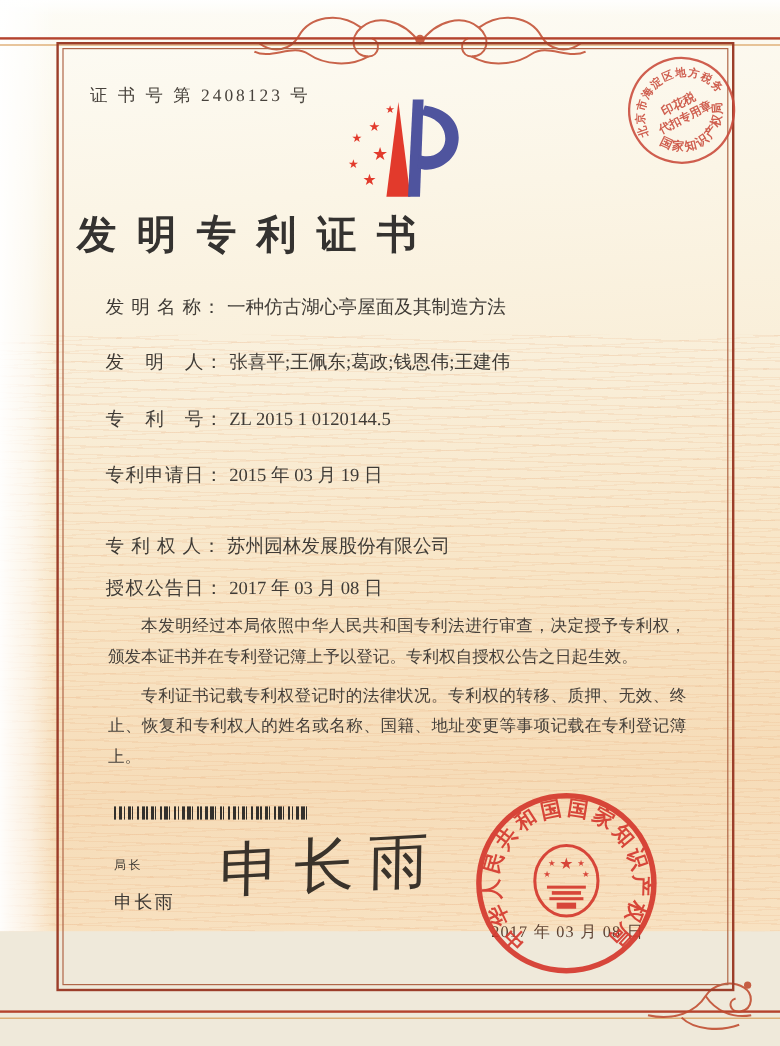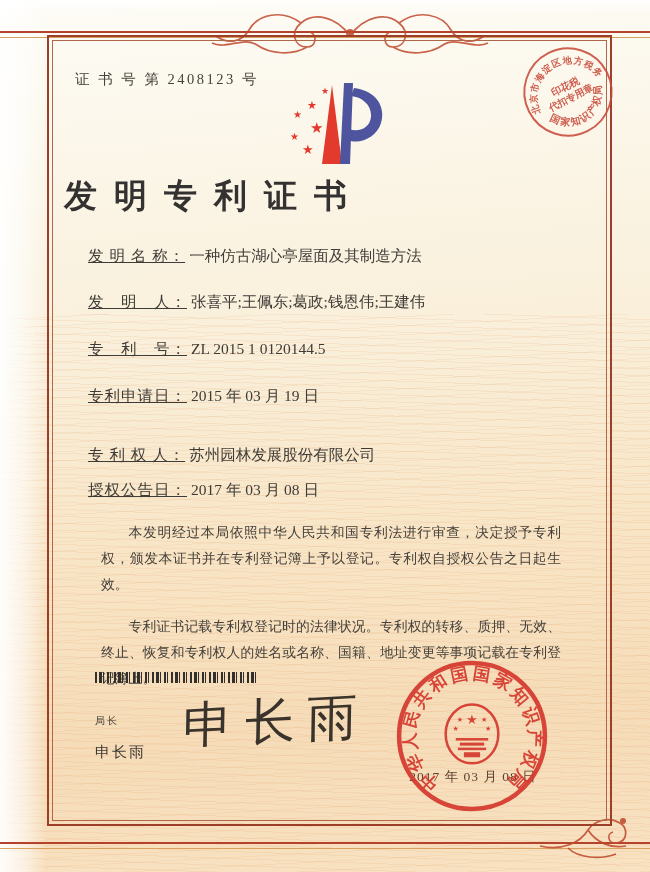--- a/index.html
+++ b/index.html
@@ -3,21 +3,21 @@
 <meta charset="utf-8">
 <style>
   html,body{margin:0;padding:0;}
   body{
     width:650px;height:872px;
     font-family:"Liberation Serif","DejaVu Serif",serif;
     background:#efe9da;
     position:relative;overflow:hidden;
   }
   .photo{
-    position:absolute;left:0;top:0;width:650px;height:872px;
+    position:absolute;left:0;top:0;width:650px;height:776px;
     background:linear-gradient(176deg,#fdfcf6 0%,#fbf5e6 22%,#f9eed8 42%,#f8e5c6 62%,#f6dcb8 82%,#f8e2c2 100%);
   }
   .guilloche{
     position:absolute;left:0;right:0;top:36%;bottom:0;pointer-events:none;
     background:
       repeating-linear-gradient(2deg,rgba(225,148,92,0.13) 0 1px,transparent 1px 7px),
       repeating-linear-gradient(-3deg,rgba(225,148,92,0.10) 0 1px,transparent 1px 9px);
   }
   .edge-left{
     position:absolute;left:0;top:0;bottom:0;width:46px;pointer-events:none;
@@ -49,29 +49,29 @@
     font-size:14.5px;letter-spacing:2.5px;color:#47423c;
   }
   .logo{position:absolute;left:288px;top:80px;}
   .title{
     position:absolute;left:47px;top:174px;width:561px;
     text-align:left;font-size:33px;font-weight:700;color:#343230;
     letter-spacing:17px;text-indent:17px;
   }
   .fields{position:absolute;left:88px;top:246px;width:490px;}
   .field-row{position:absolute;left:0;font-size:15.5px;color:#3f3b36;white-space:nowrap;}
-  .field-row .lbl{letter-spacing:1px;text-decoration:underline;}
+  .field-row .lbl{letter-spacing:1px;}
   .field-row .val{margin-left:4px;}
   .f0{top:0;} .f1{top:46px;} .f2{top:93px;text-align:center;} .f3{top:140px;} .f4{top:199px;} .f5{top:234px;}
   .paras{
     position:absolute;left:84px;top:503px;width:494px;
     font-size:13.8px;line-height:25.8px;color:#46403a;
     text-align:justify;
   }
-  .paras p{margin:17px;text-indent:2em;}
+  .paras p{margin:6px;text-indent:2em;}
   .barcode{
     position:absolute;left:95px;top:672px;width:163px;height:11px;
     background:repeating-linear-gradient(90deg,
       #33302c 0 2px,transparent 2px 4px,
       #33302c 4px 7px,transparent 7px 8px,
       #33302c 8px 9px,transparent 9px 12px,
       #33302c 12px 14px,transparent 14px 15px,
       #33302c 15px 16px,transparent 16px 19px);
   }
   .sig-title{position:absolute;left:95px;top:714px;font-size:10px;color:#3c3833;letter-spacing:2px;}

